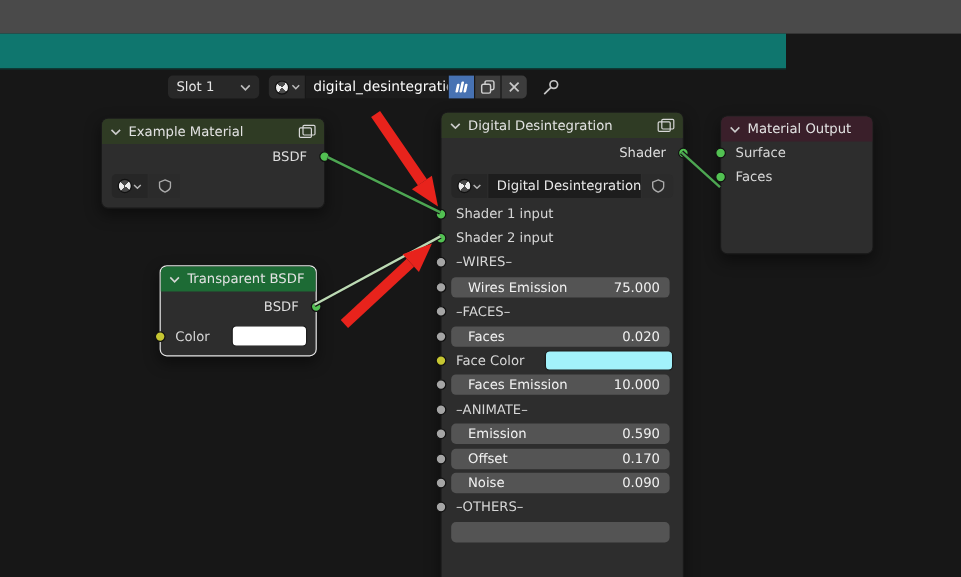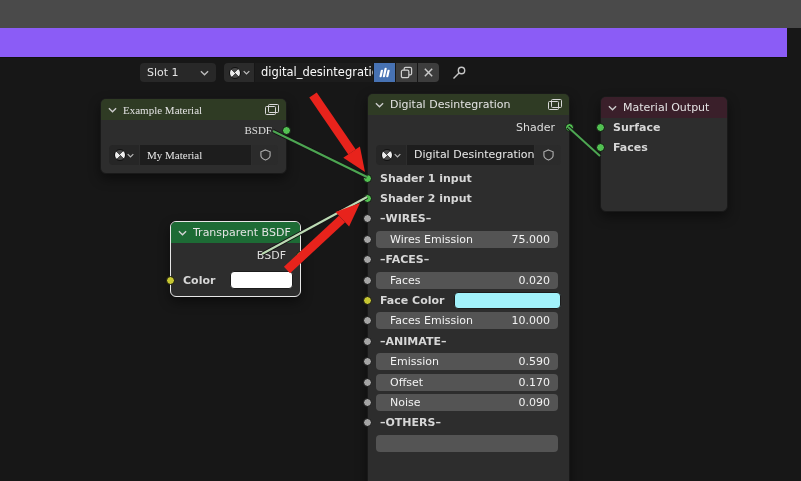--- a/index.html
+++ b/index.html
@@ -4,21 +4,21 @@
 <style>
   html,body{margin:0;padding:0;}
   body{
     width:801px;height:481px;position:relative;overflow:hidden;
     background:#171717;
     font-family:"DejaVu Sans","Liberation Sans",sans-serif;
     -webkit-font-smoothing:antialiased;
   }
   
   .topstrip{position:absolute;left:0;top:0;width:801px;height:28px;background:#4a4a4a;}
-  .topbar{position:absolute;left:0;top:28px;width:787px;height:29px;background:#8b5cf6;border-bottom:1px solid #101010;}
+  .topbar{position:absolute;left:0;top:28px;width:655px;height:29px;background:#0f766e;border-bottom:1px solid #101010;}
   .tb-controls{position:absolute;left:140px;top:35px;height:19px;display:flex;align-items:center;}
   .slot-select{
     width:76px;height:19px;background:#282828;border-radius:4px;
     display:flex;align-items:center;justify-content:space-between;
     padding:0 7px;font-size:11px;color:#e4e4e4;box-sizing:border-box;margin-right:8px;
   }
   .mat-group{display:flex;align-items:center;height:19px;}
   .mat-group > *{height:19px;box-sizing:border-box;}
   .browse-btn{
     width:30px;background:#2b2b2b;border-radius:4px 0 0 4px;display:flex;align-items:center;
@@ -68,21 +68,21 @@
   .s-gray{background:#a5a5a5;}
   .s-yellow{background:#c6c632;}
   .s-purple{background:#6969d2;}
   .selector-wrap{padding:5px 8px 0 8px;}
   .selector{display:flex;height:20px;border-radius:4px;overflow:hidden;}
   .sel-icon-btn{width:30px;background:#262626;display:flex;align-items:center;justify-content:center;gap:1px;margin-right:1px;flex:none;}
   .sel-text{flex:1;background:#1d1d1d;color:#e9e9e9;line-height:20px;padding:0 7px;white-space:nowrap;overflow:hidden;margin-right:1px;}
   .sel-shield{width:26px;background:#2b2b2b;display:flex;align-items:center;justify-content:center;flex:none;}
   
   .nrow{position:relative;height:20.4px;display:flex;align-items:center;}
-  .row-label{margin-left:12px;color:#d7d7d7;white-space:nowrap;font-weight:bold;}
+  .row-label{margin-left:12px;color:#d7d7d7;white-space:nowrap;}
   .slider{
     position:absolute;left:8px;right:11px;height:17px;background:#545454;border-radius:4px;
     display:flex;align-items:center;justify-content:space-between;
     padding:0 8px 0 14px;color:#f2f2f2;box-sizing:border-box;
   }
   .swatch{position:absolute;left:86px;right:8px;height:17px;border-radius:4px;border:1px solid #1c1c1c;box-sizing:border-box;}
   
   .tb-color-row{position:relative;height:26px;display:flex;align-items:center;}
   .tb-swatch{position:absolute;left:59px;width:63px;height:18px;border-radius:4px;background:#fff;border:1px solid #1c1c1c;box-sizing:border-box;}
   
@@ -139,21 +139,21 @@
     </div>
     <div class="pin-wrap">
       <svg width="16" height="16" viewBox="0 0 16 16">
         <circle cx="10.5" cy="5.5" r="3.2" fill="none" stroke="#c6c6c6" stroke-width="1.4"></circle>
         <line x1="8" y1="8" x2="2.5" y2="13.5" stroke="#c6c6c6" stroke-width="1.4"></line>
       </svg>
     </div>
   </div>
 </div>
 
-<div class="node" style="left:100px;top:98px;width:185px;height:74px;font-family:Liberation Serif, serif;">
+<div class="node" style="left:84px;top:98px;width:185px;height:74px;">
   <div class="node-header hdr-olive">
     <svg class="chev" width="9" height="6" viewBox="0 0 10 6">
         <polyline points="1,1 5,5 9,1" fill="none" stroke="#cccccc" stroke-width="1.5"></polyline>
       </svg>
     <span class="hdr-title">Example Material</span>
     <span class="grp-icon">
         <span class="back"></span>
         <span class="front"></span>
       </span>
   </div>
@@ -162,31 +162,30 @@
     <span class="socket out s-green"></span>
   </div>
   <div class="selector-wrap">
     <div class="selector">
       <span class="sel-icon-btn">
         <span class="sphere small"></span>
         <svg class="chev" width="7" height="5" viewBox="0 0 10 6">
             <polyline points="1,1 5,5 9,1" fill="none" stroke="#b5b5b5" stroke-width="1.8"></polyline>
           </svg>
       </span>
-      <span class="sel-text">My Material</span>
       <span class="sel-shield">
         <svg width="11" height="12" viewBox="0 0 12 13">
           <path d="M6 1 L11 3 V7 C11 10 6 12 6 12 C6 12 1 10 1 7 V3 Z" fill="none" stroke="#aaaaaa" stroke-width="1.3"></path>
         </svg>
       </span>
     </div>
   </div>
 </div>
 
-<div class="node selected" style="left:133px;top:221px;width:129px;height:74px;margin-left:37px;">
+<div class="node selected" style="left:133px;top:221px;width:129px;height:74px;">
   <div class="node-header hdr-green">
     <svg class="chev" width="9" height="6" viewBox="0 0 10 6">
         <polyline points="1,1 5,5 9,1" fill="none" stroke="#d5d5d5" stroke-width="1.5"></polyline>
       </svg>
     <span class="hdr-title">Transparent BSDF</span>
   </div>
   <div class="out-row" style="height:24px;">
     <span>BSDF</span>
     <span class="socket out s-green"></span>
   </div>

